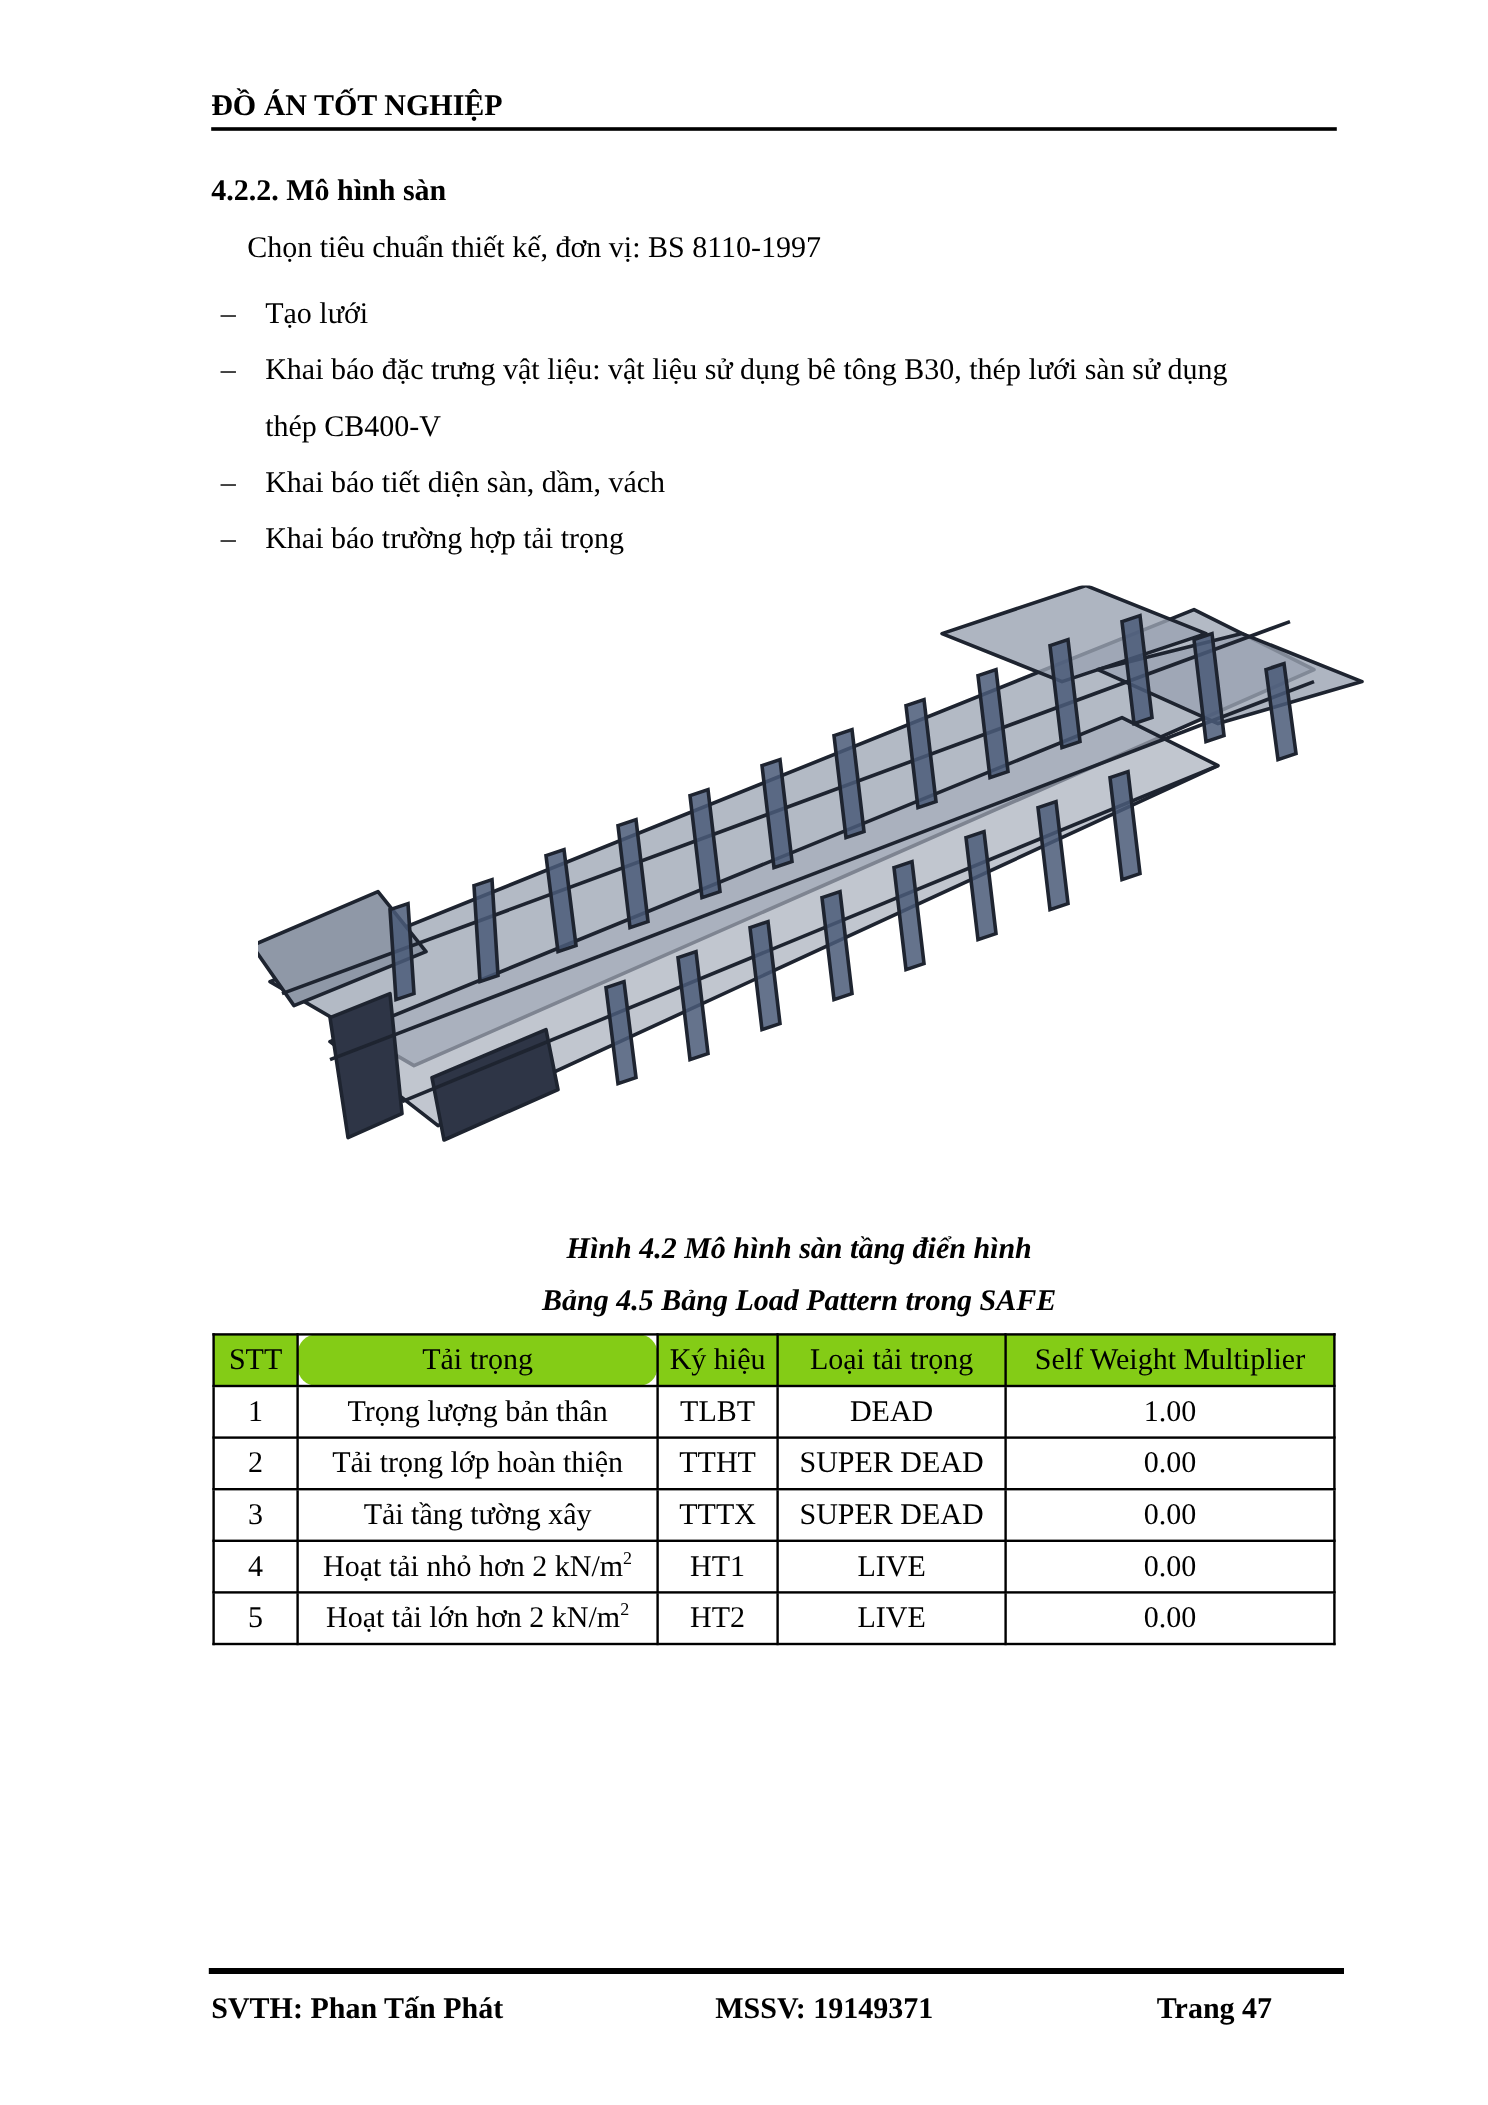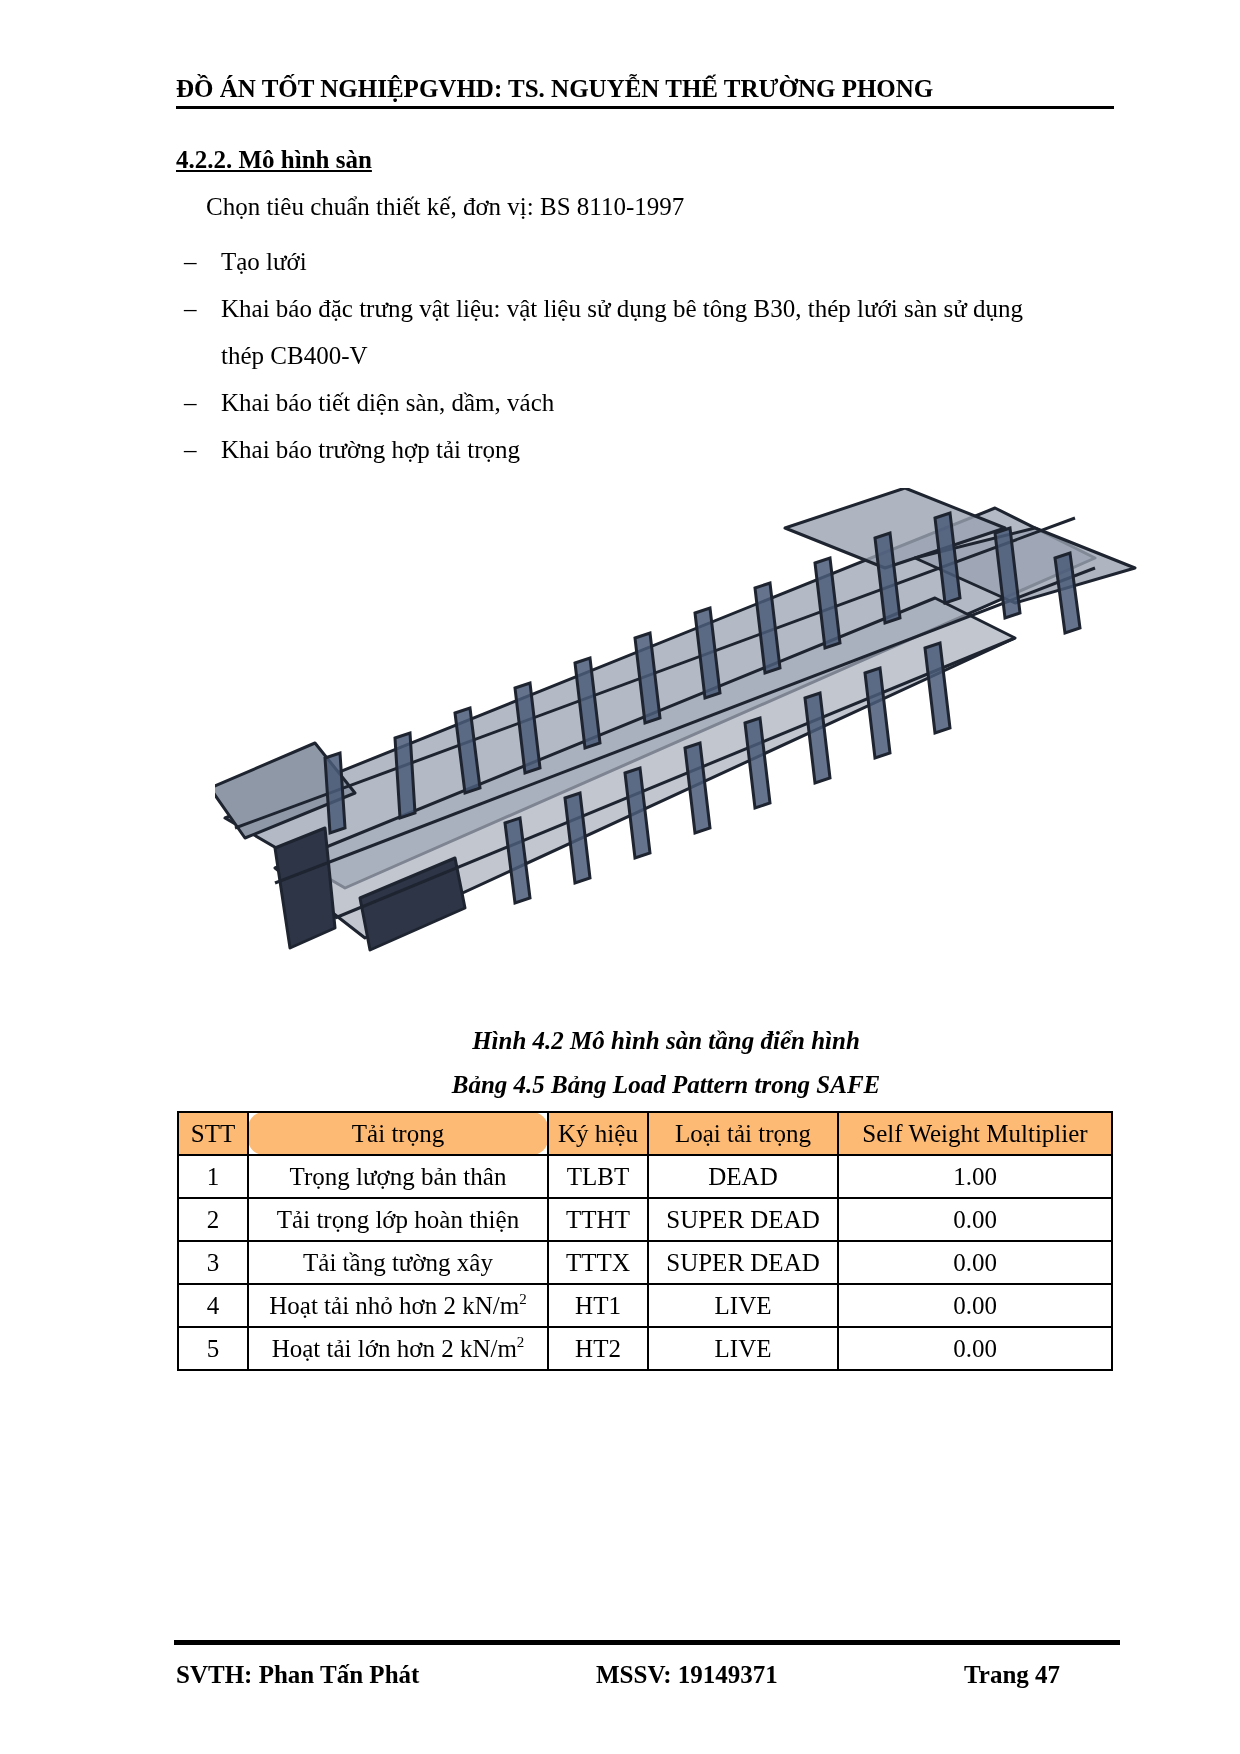--- a/index.html
+++ b/index.html
@@ -8,21 +8,21 @@
     font-family: "Liberation Serif", "DejaVu Serif", serif; color: #000;
   }
   .header {
     position: absolute; left: 176px; top: 74px; width: 938px;
     display: flex; align-items: flex-end;
     font-weight: bold; font-size: 25px; line-height: 30px;
     border-bottom: 3px solid #000; padding-bottom: 2px;
   }
   .header span { white-space: nowrap; }
   .section-title {
-    position: absolute; left: 176px; top: 146px; font-weight: bold; font-size: 25px; text-decoration: underline;
+    position: absolute; left: 176px; top: 146px; font-weight: bold; font-size: 25px;
   }
   .para {
     position: absolute; left: 206px; top: 193px; font-size: 25px;
   }
   .bullets { position: absolute; left: 176px; top: 238px; width: 938px; margin: 0; padding: 0; list-style: none; }
   .bullets li {
     position: relative; font-size: 25px; line-height: 47px; padding-left: 45px; text-align: justify;
   }
   .bullets li .dash { position: absolute; left: 8px; top: 0; }
   .bullets li .cont { display: block; }
@@ -36,37 +36,36 @@
   .cap1 { top: 1027px; }
   .cap2 { top: 1071px; }
   table.loads {
     position: absolute; left: 177px; top: 1111px; border-collapse: collapse;
     font-size: 25px;
   }
   table.loads th, table.loads td {
     border: 2px solid #000; text-align: center; height: 41px; padding: 0 8px;
     font-weight: normal; white-space: nowrap;
   }
-  table.loads th { background: #fdba74; }
+  table.loads th { background: #84cc16; }
   .c1 { width: 52px; } .c2 { width: 282px; border-radius: 16px; } .c3 { width: 82px; } .c4 { width: 172px; } .c5 { width: 256px; }
   sup { font-size: 15px; vertical-align: 10px; line-height: 0; }
   .footer {
     position: absolute; left: 174px; top: 1640px; width: 946px;
     border-top: 5px solid #000; padding-top: 10px;
     font-weight: bold; font-size: 25px; height: 40px;
   }
   .footer span { position: absolute; top: 16px; white-space: nowrap; }
   .f1 { left: 2px; } .f2 { left: 422px; } .f3 { left: 790px; }
 </style>
 </head>
 <body>
 
 <div class="header">
   <span>ĐỒ ÁN TỐT NGHIỆP</span>
-  <span>GVHD: TS. NGUYỄN THẾ TRƯỜNG PHONG</span>
 </div>
 
 <div class="section-title">4.2.2. Mô hình sàn</div>
 <div class="para">Chọn tiêu chuẩn thiết kế, đơn vị: BS 8110-1997</div>
 
 <ul class="bullets">
   <li><span class="dash">–</span><span>Tạo lưới</span></li>
   <li><span class="dash">–</span><span>Khai báo đặc trưng vật liệu: vật liệu sử dụng bê tông B30, thép lưới sàn sử dụng</span><span class="cont">thép CB400-V</span></li>
   <li><span class="dash">–</span><span>Khai báo tiết diện sàn, dầm, vách</span></li>
   <li><span class="dash">–</span><span>Khai báo trường hợp tải trọng</span></li>

